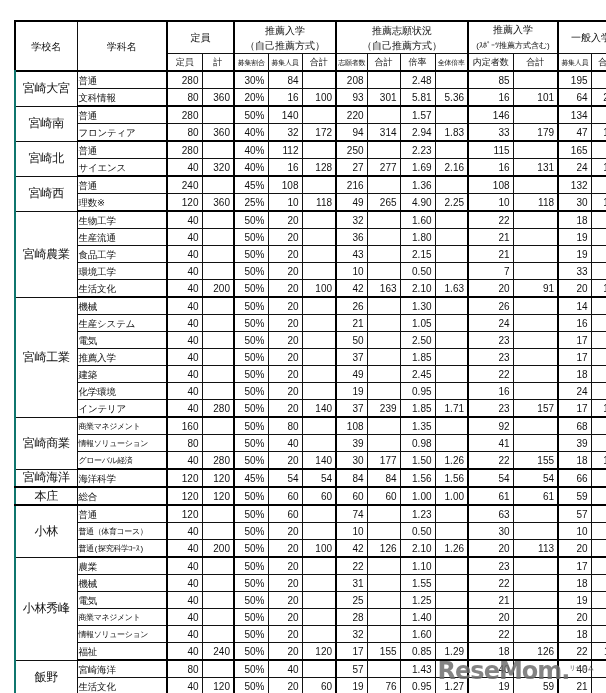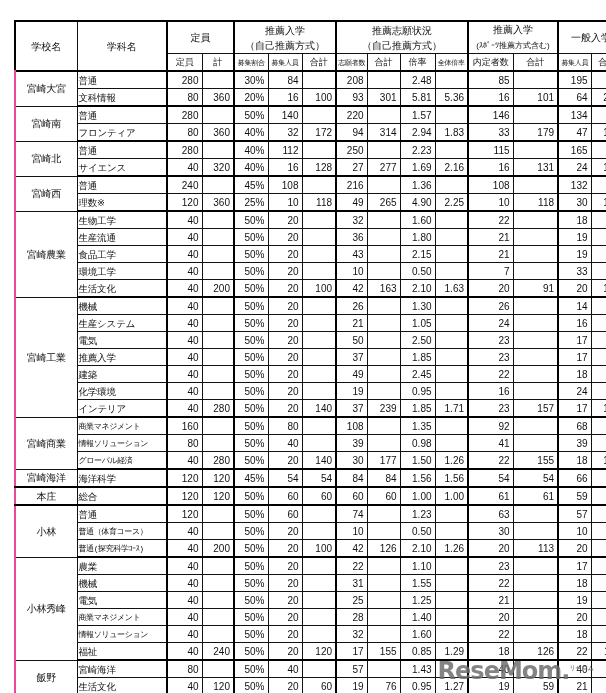--- a/index.html
+++ b/index.html
@@ -57,23 +57,23 @@
     font-size: 7px;
     letter-spacing: -0.3px;
   }
   .hdr-top td.grp {
     border-left: 2px solid #000;
   }
   .hdr-sub td.grp, tbody td.grp {
     border-left: 2px solid #000;
   }
   tbody td.school {
-    font-size: 10px;
+    font-size: 12px;
     letter-spacing: -0.2px;
-    border-left: 2px solid #ec4899;
+    border-left: 2px solid #0f766e;
     border-right: 1px solid #111;
     margin-top: 42px;
   }
   tbody td.dept {
     text-align: left;
     padding-left: 1px;
     font-size: 9.5px;
     letter-spacing: -0.2px;
   }
   tbody td.dept.sm {

